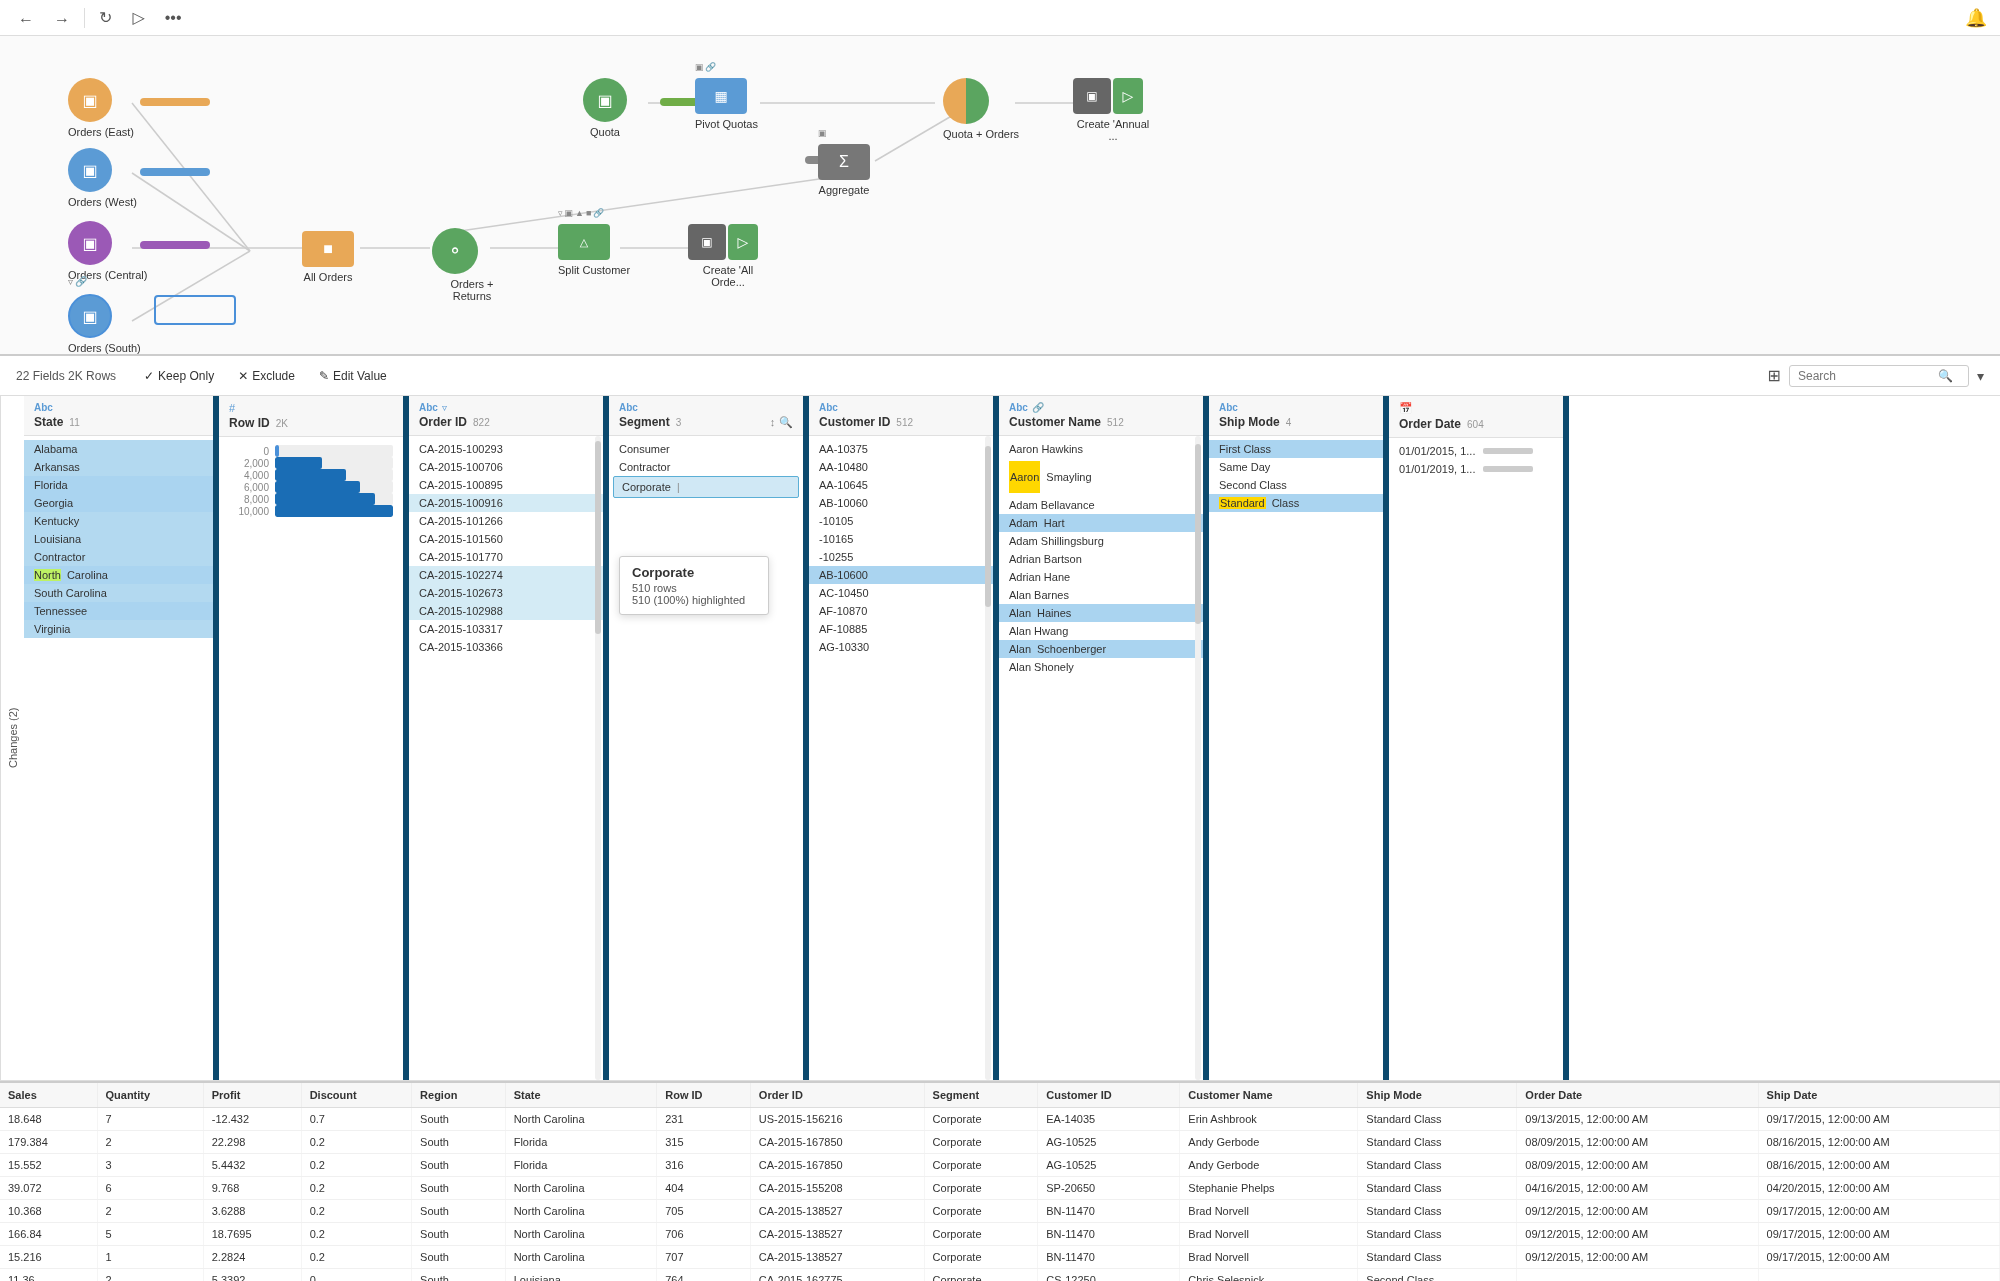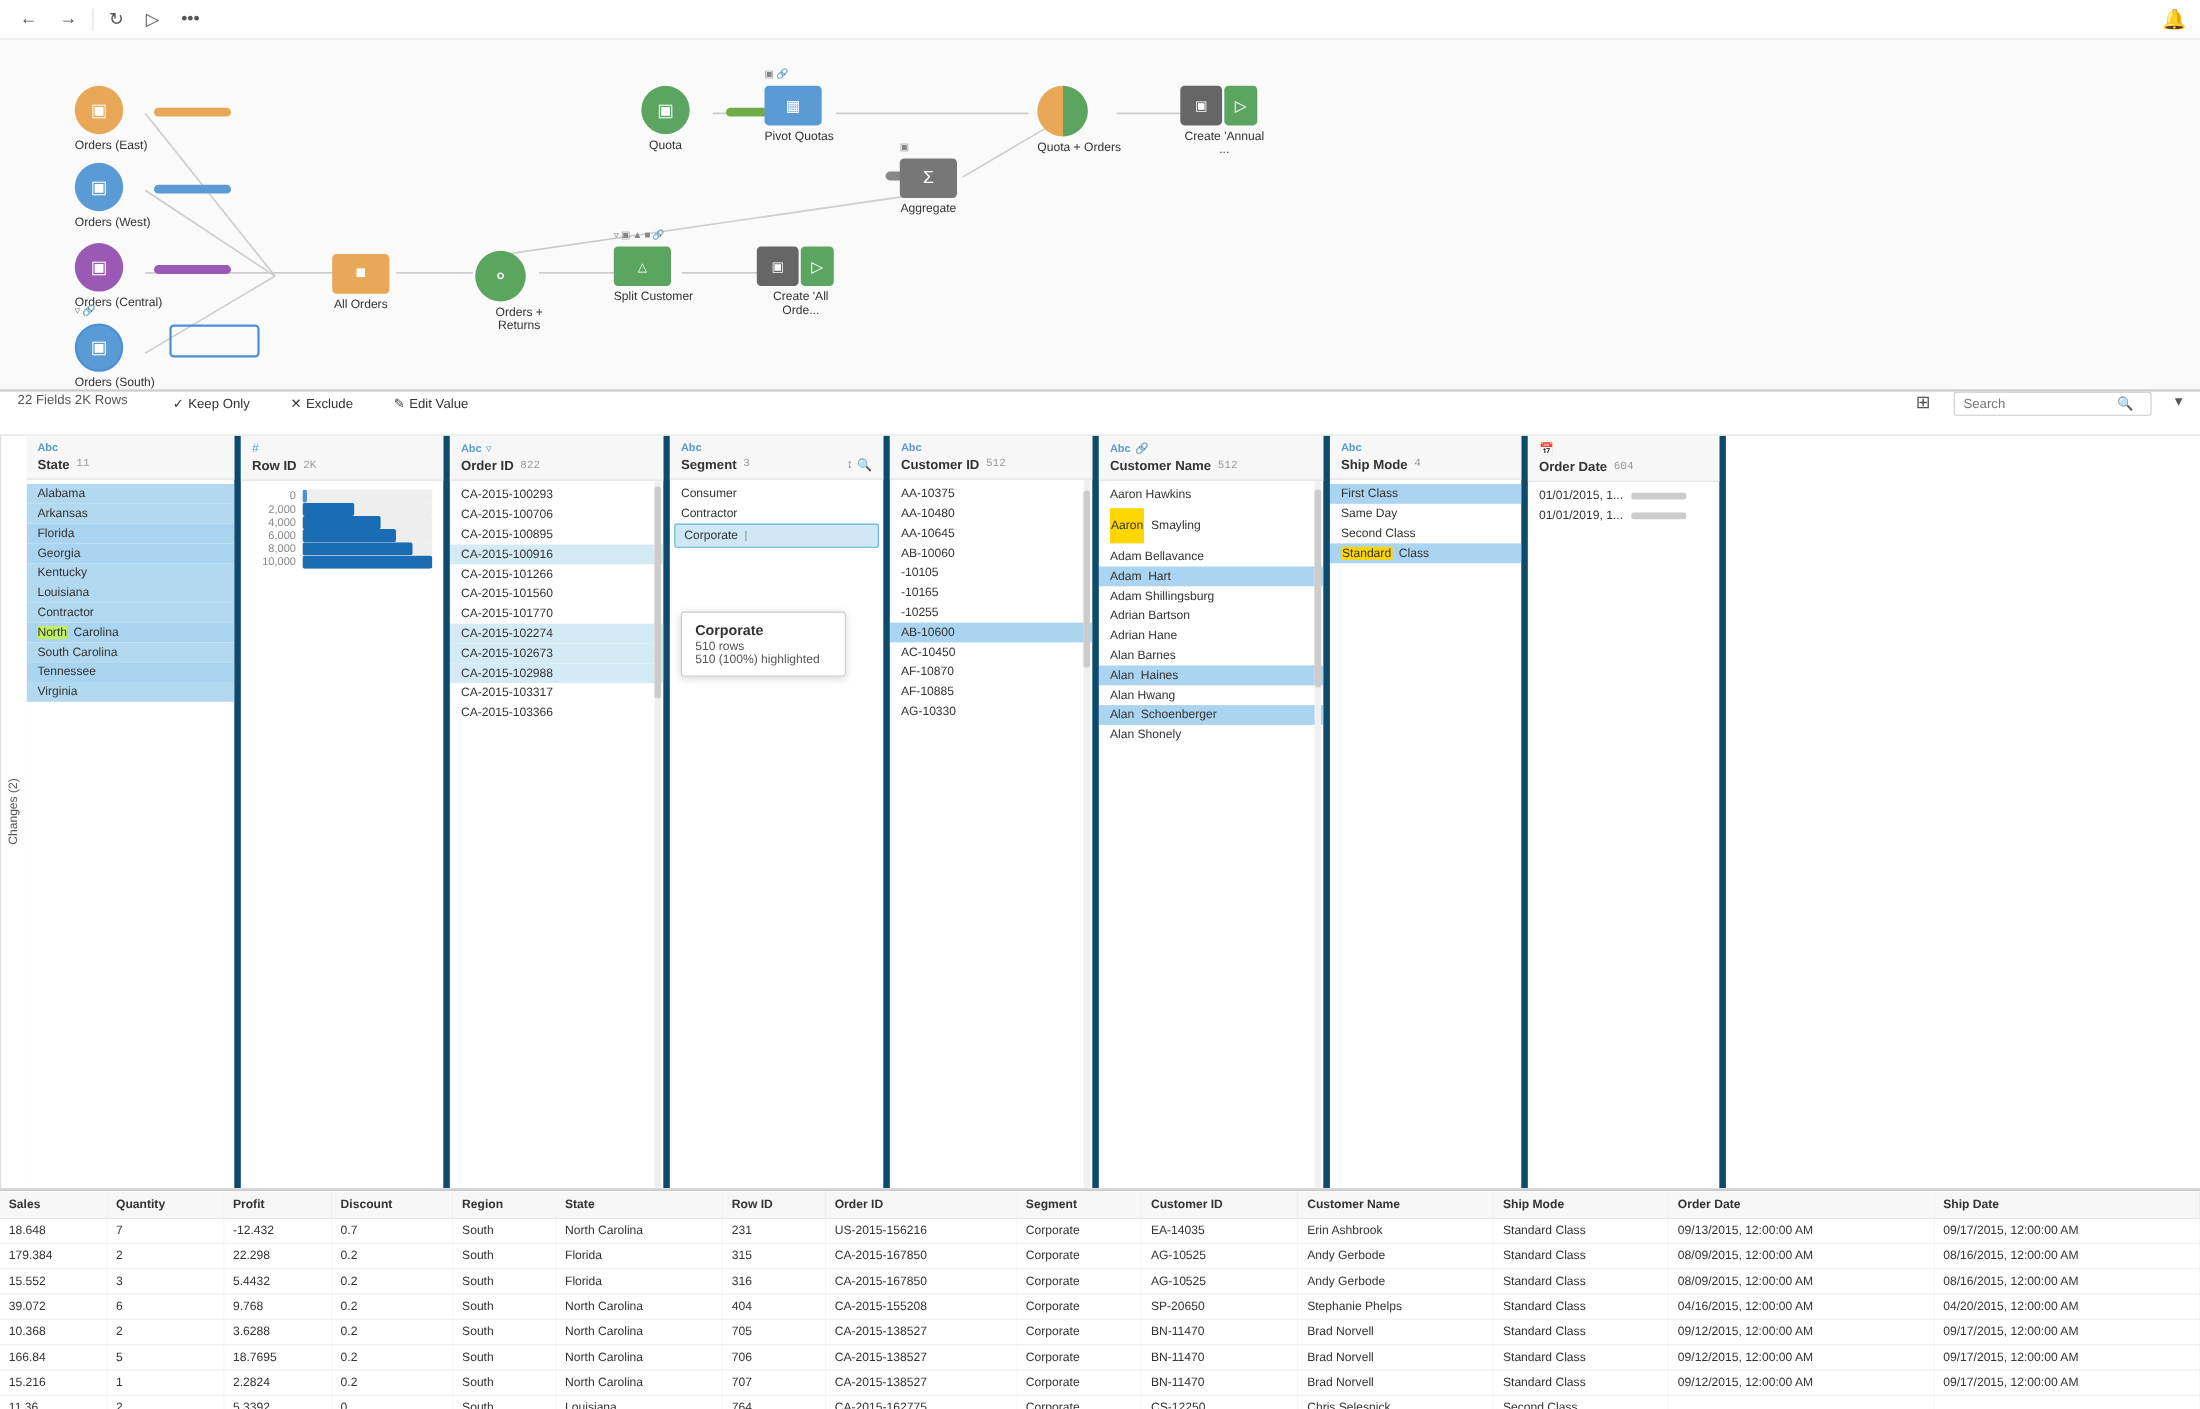--- a/index.html
+++ b/index.html
@@ -60,23 +60,23 @@
       width: 100%; height: 100%;
       pointer-events: none;
     }
 
     
     .filter-bar {
       height: 40px;
       background: #fff;
       border-bottom: 1px solid #ddd;
       display: flex;
-      align-items: flex-start;
+      align-items: center;
       padding: 0 16px;
-      gap: 21px;
+      gap: 8px;
     }
     .filter-bar-info { font-size: 12px; color: #555; margin-right: 12px; }
     .filter-btn {
       display: flex;
       align-items: center;
       gap: 4px;
       background: none;
       border: none;
       cursor: pointer;
       font-size: 12px;
@@ -155,21 +155,21 @@
       color: #888;
     }
     .col-name-row {
       display: flex;
       align-items: center;
       gap: 6px;
       font-size: 12px;
       font-weight: 600;
       color: #333;
     }
-    .col-count { font-size: 10px; color: #999; font-weight: normal; font-family: Liberation Mono, monospace; }
+    .col-count { font-size: 10px; color: #999; font-weight: normal; }
     .col-actions { display: flex; gap: 4px; margin-left: auto; }
     .col-action-btn { background: none; border: none; cursor: pointer; color: #888; font-size: 11px; }
 
     .column-values {
       flex: 1;
       overflow-y: auto;
       padding: 4px 0;
     }
     .col-value-item {
       padding: 3px 10px;

